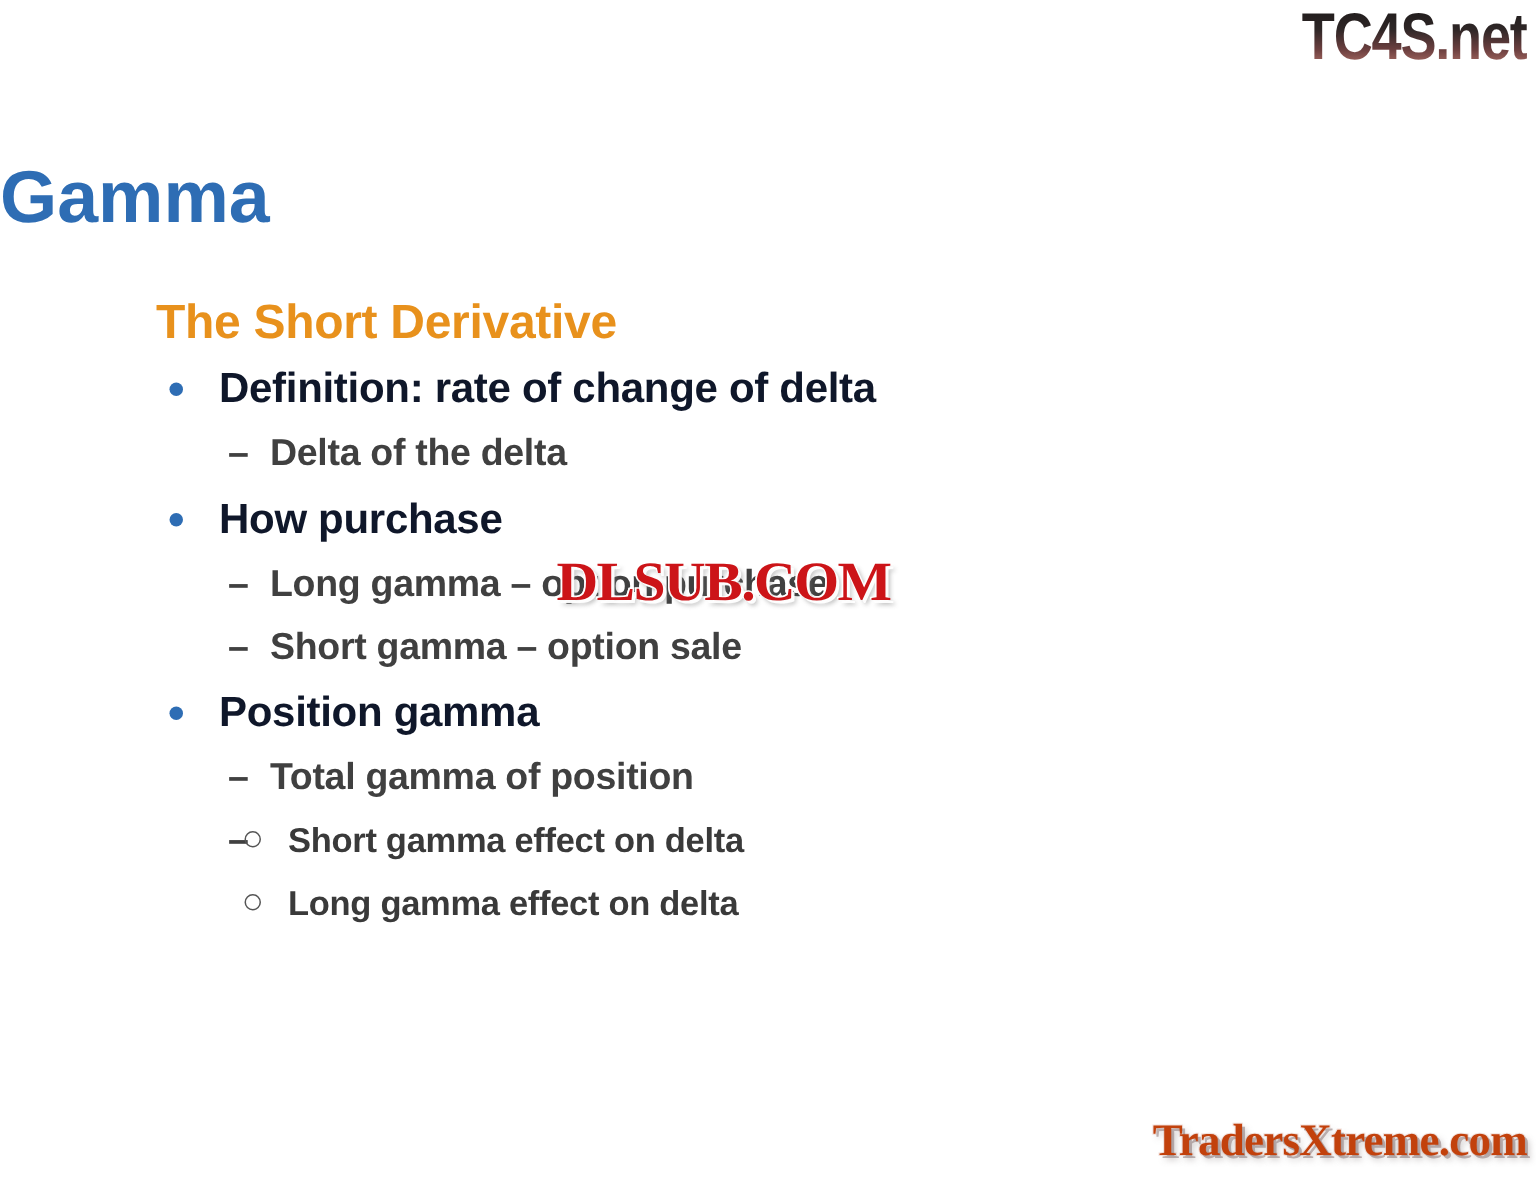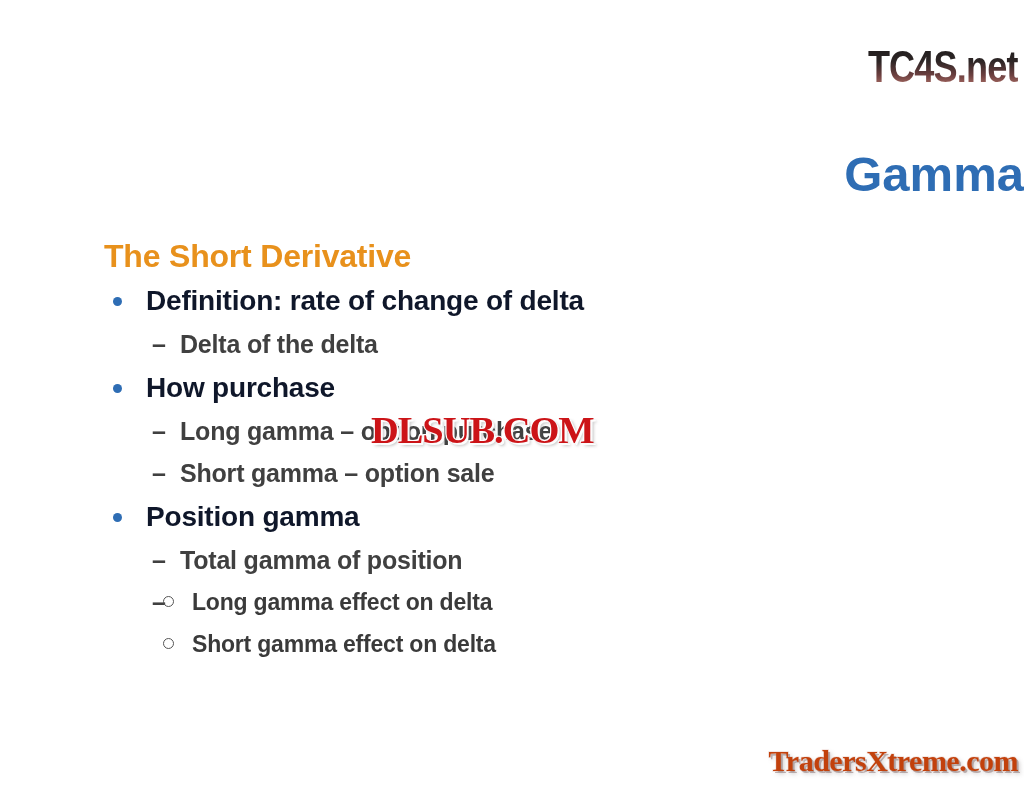--- a/index.html
+++ b/index.html
@@ -12,21 +12,20 @@
     height: 791px;
     overflow: hidden;
     font-family: "Liberation Sans", sans-serif;
     position: relative;
   }
 
   .slide {
     position: absolute;
     inset: 0;
     background: #ffffff;
-    margin-top: 42px;
   }
 
   
   .brand-top {
     position: absolute;
     right: 6px;
     top: 2px;
     font-family: "Liberation Sans Narrow", "Liberation Sans", sans-serif;
     font-weight: bold;
     font-size: 44px;
@@ -42,21 +41,21 @@
     text-shadow: none;
     white-space: nowrap;
   }
 
   
   .slide-title {
     position: absolute;
     left: 0;
     right: 0;
     top: 104px;
-    text-align: right;
+    text-align: left;
     font-size: 49px;
     font-weight: bold;
     color: #2E6DB4;
     letter-spacing: 0px;
   }
 
   
   .body-block {
     position: absolute;
     left: 104px;
@@ -242,25 +241,25 @@
         <li class="b2">
           <span class="marker2">–</span>
           <span>Total gamma of position</span>
         </li>
         <li class="b2">
           <span class="marker2">–</span>
         </li>
         <ul class="lvl3">
           <li class="b3">
             <span class="marker3"></span>
-            <span>Long gamma effect on delta</span>
+            <span>Short gamma effect on delta</span>
           </li>
           <li class="b3">
             <span class="marker3"></span>
-            <span>Short gamma effect on delta</span>
+            <span>Long gamma effect on delta</span>
           </li>
         </ul>
       </ul>
 
     </ul>
   </div>
 
   <div class="watermark">DLSUB.COM</div>
 
   <div class="brand-bottom">TradersXtreme.com</div>

